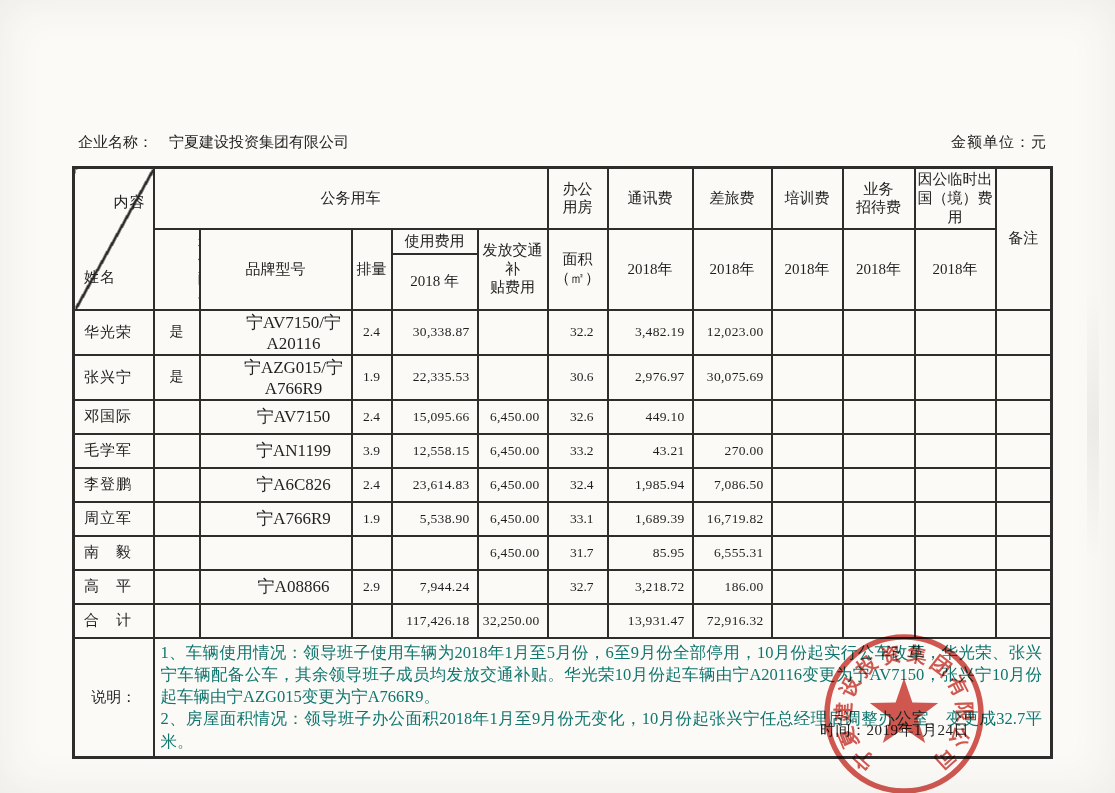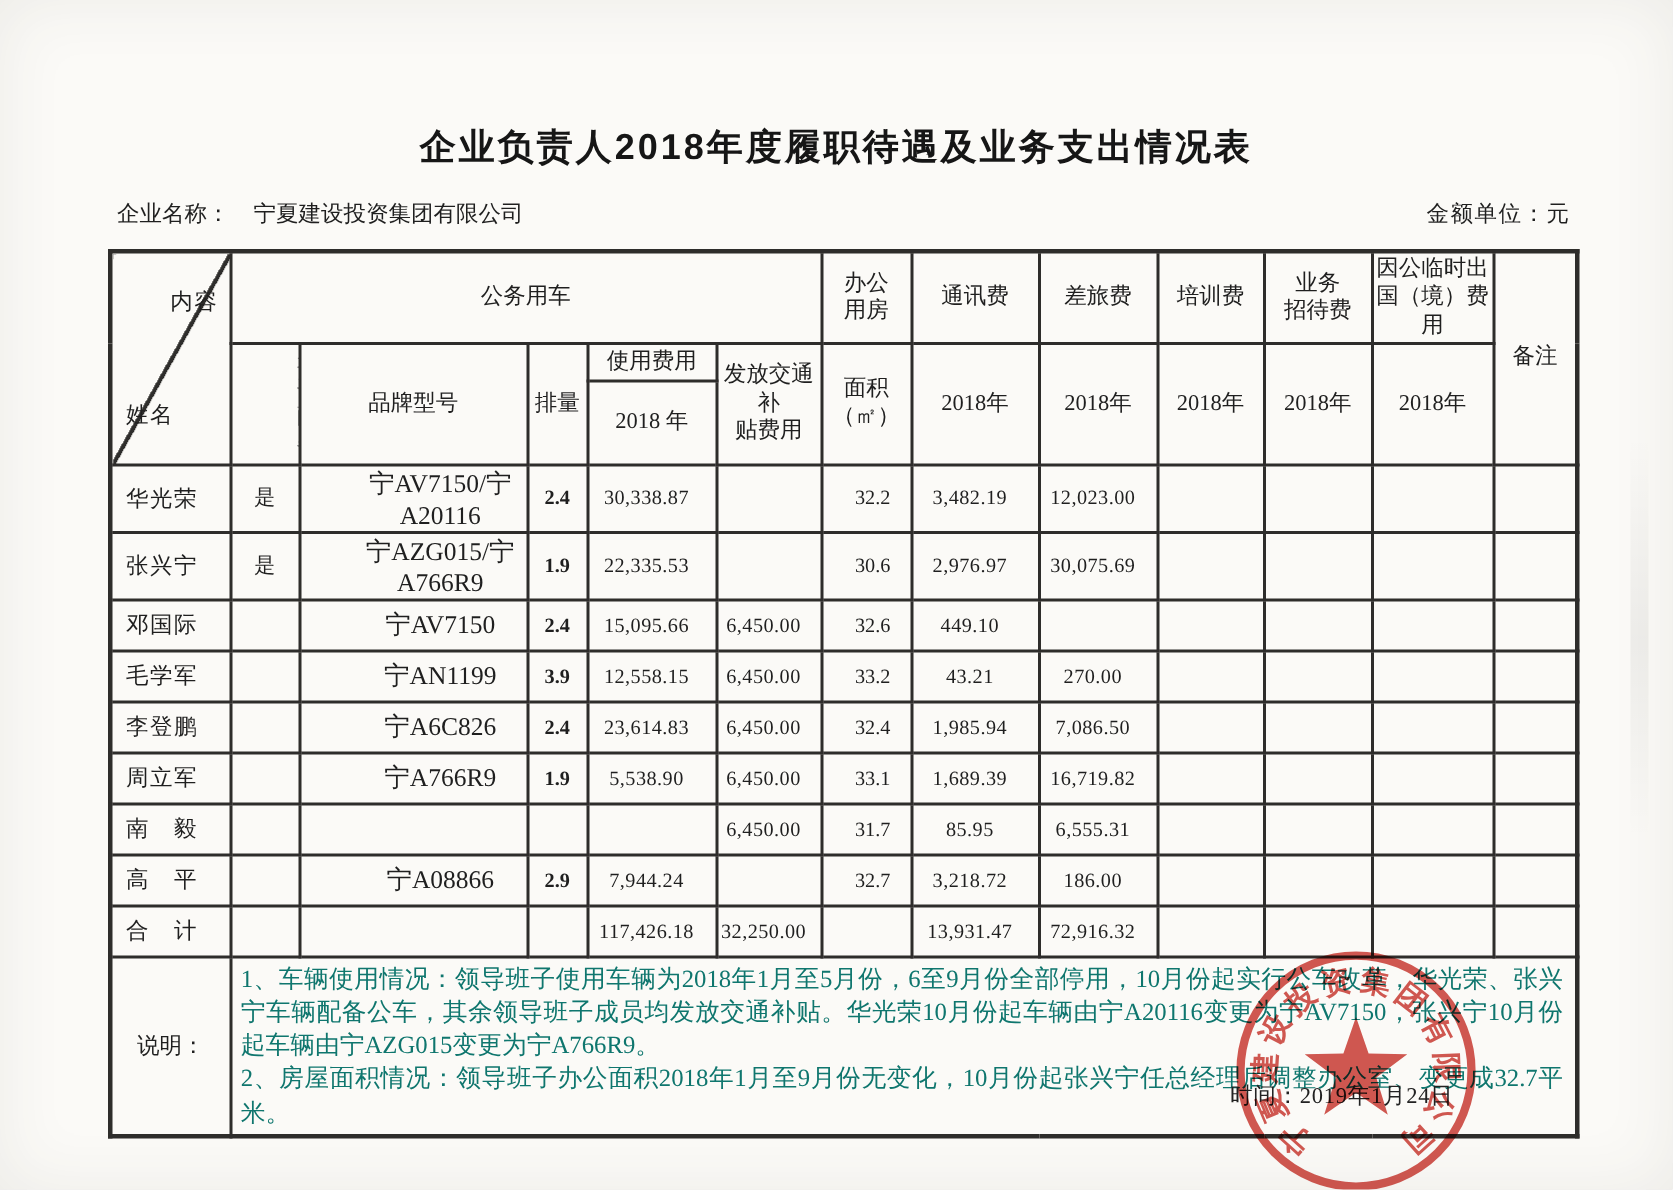--- a/index.html
+++ b/index.html
@@ -37,22 +37,22 @@
 
   th.vert span { display:inline-block; width:1.05em; font-size:14px; line-height:1.38;
                  word-break:break-all; letter-spacing:0;margin-left:43px; }
   th.small { font-size:14px; }
   th.usage { border-bottom:2px solid var(--line); font-size:14px; }
 
   
   td.c0 { text-align:left; padding-left:9px; font-size:15px; letter-spacing:1px; }
   td.c1 { font-size:14px; }
   td.c2 { font-size:17px; font-family:"Liberation Serif","DejaVu Serif",serif;padding-left:36px; }
-  td.c3 { font-size:13.5px;font-weight:bold; }
-  td.c4, td.c5, td.c7, td.c8 { padding-right:7px; font-size:13.5px; letter-spacing:.3px; }
+  td.c3 { font-size:13.5px; }
+  td.c4, td.c5, td.c7, td.c8 { text-align:right; padding-right:7px; font-size:13.5px; letter-spacing:.3px; }
   td.c6 { text-align:right; padding-right:13px; font-size:13.5px; }
   td.c9, td.c10, td.c11, td.c12 { font-size:13.5px; }
 
   td.notes-label { font-size:15px;margin-top:36px; }
   td.notes-body { text-align:left; vertical-align:middle; padding:3px 8px 3px 6px;
                   font-size:16.5px; line-height:1.35; color:#0f766e; text-align:justify; }
   td.notes-body p { white-space:normal; }
 
   .date-line { position:absolute; left:820px; top:721px; font-size:15px; letter-spacing:.5px; color:#222; }
 
@@ -64,21 +64,20 @@
                 text-anchor:middle; font-family:"Liberation Serif","DejaVu Serif",serif; }
 
   .scan-streak { position:absolute; right:16px; top:290px; width:12px; height:270px;
                  background:linear-gradient(rgba(0,0,0,0), rgba(0,0,0,.05), rgba(0,0,0,0)); }
 </style>
 </head>
 <body>
 
 <div class="page">
 
-  <div class="title">企业负责人2018年度履职待遇及业务支出情况表</div>
 
   <div class="meta">
     <span class="company"><span>企业名称：</span><span class="name">宁夏建设投资集团有限公司</span></span>
     <span class="unit"><span>金额单位：</span><span>元</span></span>
   </div>
 
   <table class="main">
     <colgroup>
       <col style="width:80px">
         <col style="width:46px">

